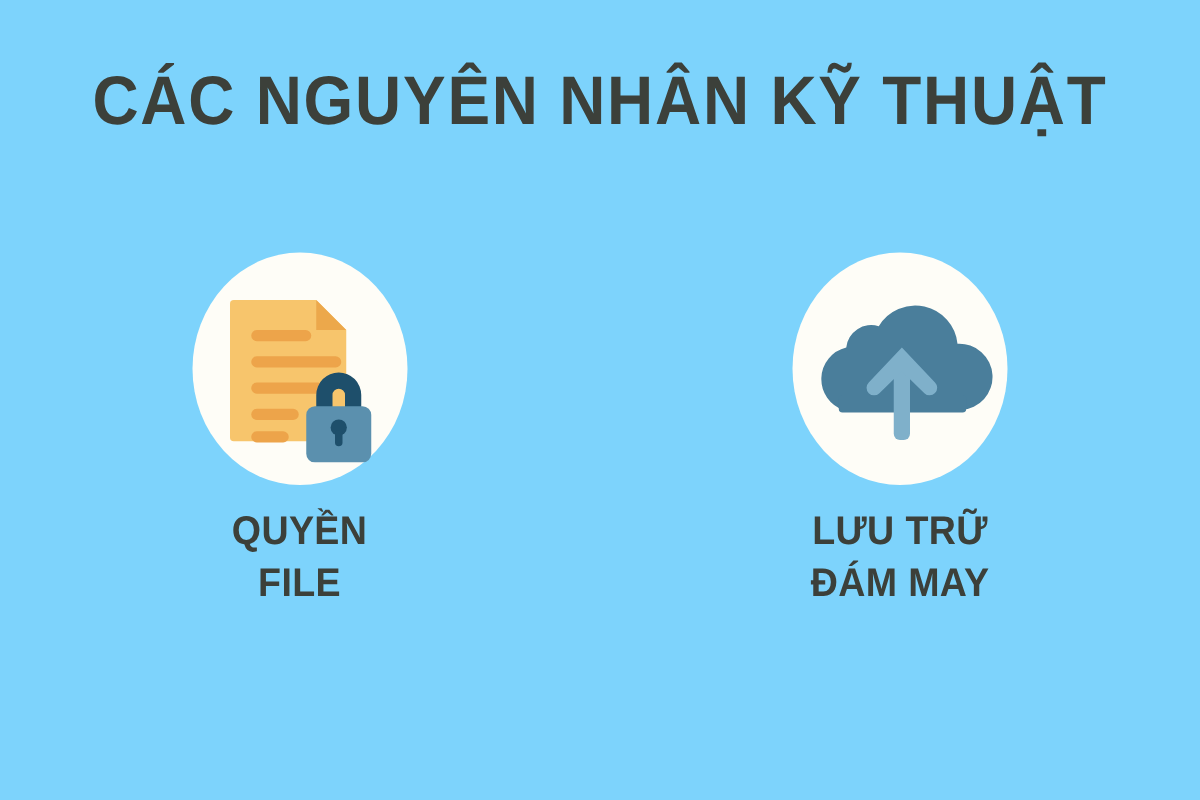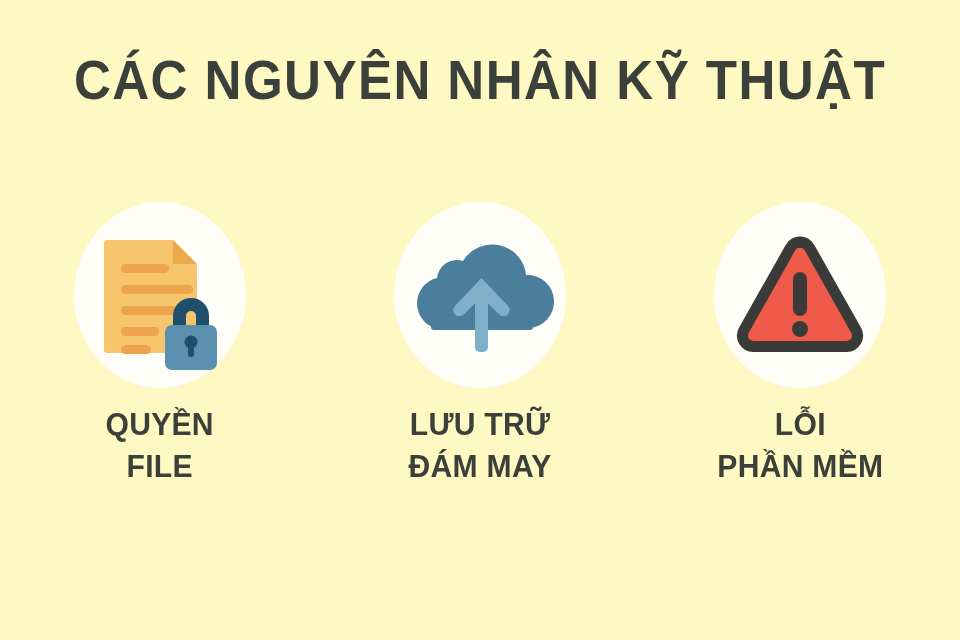--- a/index.html
+++ b/index.html
@@ -11,21 +11,21 @@
     width: 960px;
     height: 640px;
     background: #fdfaf0;
     font-family: "Liberation Sans", sans-serif;
     overflow: hidden;
   }
   #poster {
     position: relative;
     width: 960px;
     height: 640px;
-    background: #fef9c3;
+    background: #7dd3fc;
     box-sizing: border-box;
   }
 
   
   #title {
     position: absolute;
     top: 52px;
     left: 0;
     width: 960px;
     text-align: center;
@@ -150,36 +150,15 @@
           <path d="M76.5 58 L103 86 a6 6 0 0 1 -8.5 8.5 L76.5 77 L58.5 94.5 A6 6 0 0 1 50 86 Z" fill="#7fb0ca"></path>
         </svg>
       </div>
       <div class="label">
         <span>LƯU TRỮ</span>
         <span class="l2">ĐÁM MAY</span>
       </div>
     </div>
 
 
-    <div class="col">
-      <div class="icon-wrap">
-        <div class="halo"></div>
-        <svg class="icon-svg" width="150" height="150" viewBox="0 0 150 150">
-          <path d="M75 22
-                   a11 11 0 0 1 9.5 5.6
-                   L131 110
-                   a11 11 0 0 1 -9.5 16.6
-                   L28.5 126.6
-                   a11 11 0 0 1 -9.5 -16.6
-                   L65.5 27.6
-                   A11 11 0 0 1 75 22 Z" fill="#f05a4a" stroke="#3a3a38" stroke-width="11" stroke-linejoin="round"></path>
-          <rect x="68" y="52" width="14" height="44" rx="7" fill="#3a3a38"></rect>
-          <circle cx="75" cy="109" r="8" fill="#3a3a38"></circle>
-        </svg>
-      </div>
-      <div class="label">
-        <span>LỖI</span>
-        <span class="l2">PHẦN MỀM</span>
-      </div>
-    </div>
 
   </div>
 </div>
 
 </body></html>

